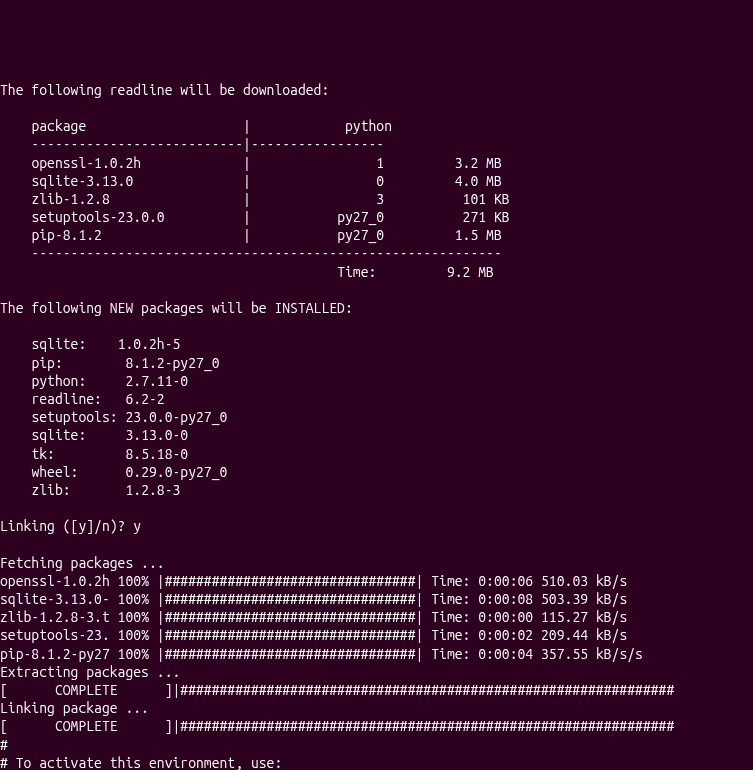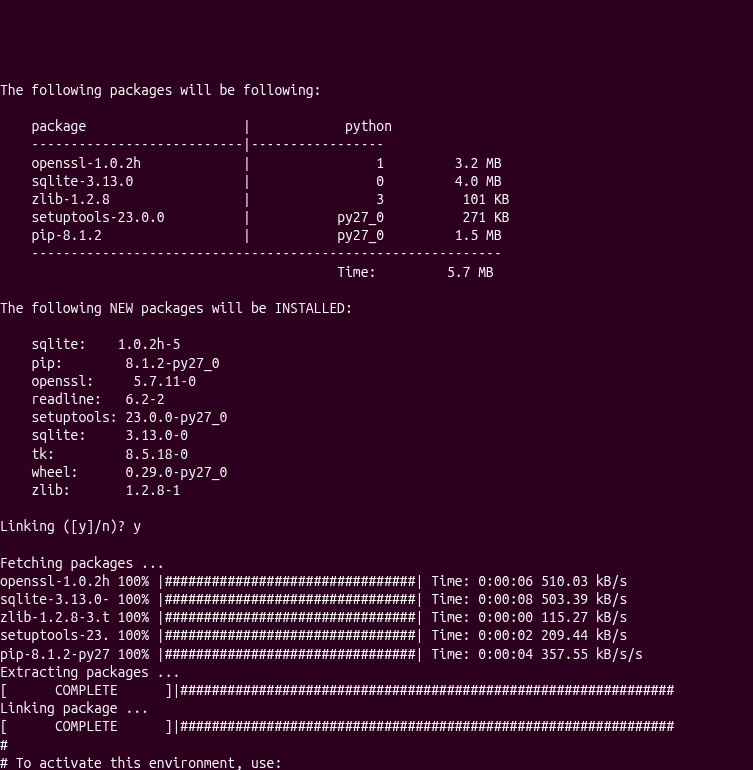--- a/index.html
+++ b/index.html
@@ -21,43 +21,43 @@
     }
     .terminal {
       color: #ffffff;
     }
   </style>
 </head>
 <body>
 
 
 
-<div class="terminal"><span>The following packages will be following:</span>
+<div class="terminal"><span>The following readline will be downloaded:</span>
 
     <span>package</span>                    |            <span>python</span>
 <span>    ---------------------------|-----------------</span>
     <span>openssl-1.0.2h</span>             |                <span>1</span>         <span>3.2 MB</span>
     <span>sqlite-3.13.0</span>              |                <span>0</span>         <span>4.0 MB</span>
     <span>zlib-1.2.8</span>                 |                <span>3</span>          <span>101 KB</span>
     <span>setuptools-23.0.0</span>          |           <span>py27_0</span>          <span>271 KB</span>
     <span>pip-8.1.2</span>                  |           <span>py27_0</span>         <span>1.5 MB</span>
 <span>    ------------------------------------------------------------</span>
-                                           <span>Time:</span>         <span>5.7 MB</span>
+                                           <span>Time:</span>         <span>9.2 MB</span>
 
 <span>The following NEW packages will be INSTALLED:</span>
 
     <span>sqlite:</span>    <span>1.0.2h-5</span>
     <span>pip:</span>        <span>8.1.2-py27_0</span>
-    <span>openssl:</span>     <span>5.7.11-0</span>
+    <span>python:</span>     <span>2.7.11-0</span>
     <span>readline:</span>   <span>6.2-2</span>
     <span>setuptools:</span> <span>23.0.0-py27_0</span>
     <span>sqlite:</span>     <span>3.13.0-0</span>
     <span>tk:</span>         <span>8.5.18-0</span>
     <span>wheel:</span>      <span>0.29.0-py27_0</span>
-    <span>zlib:</span>       <span>1.2.8-1</span>
+    <span>zlib:</span>       <span>1.2.8-3</span>
 
 <span>Linking ([y]/n)? </span><span>y</span>
 
 <span>Fetching packages ...</span>
 <span>openssl-1.0.2h</span> <span>100%</span> <span>|################################|</span> <span>Time:</span> <span>0:00:06</span> <span>510.03 kB/s</span>
 <span>sqlite-3.13.0-</span> <span>100%</span> <span>|################################|</span> <span>Time:</span> <span>0:00:08</span> <span>503.39 kB/s</span>
 <span>zlib-1.2.8-3.t</span> <span>100%</span> <span>|################################|</span> <span>Time:</span> <span>0:00:00</span> <span>115.27 kB/s</span>
 <span>setuptools-23.</span> <span>100%</span> <span>|################################|</span> <span>Time:</span> <span>0:00:02</span> <span>209.44 kB/s</span>
 <span>pip-8.1.2-py27</span> <span>100%</span> <span>|################################|</span> <span>Time:</span> <span>0:00:04</span> <span>357.55 kB/s/s</span>
 <span>Extracting packages ...</span>

